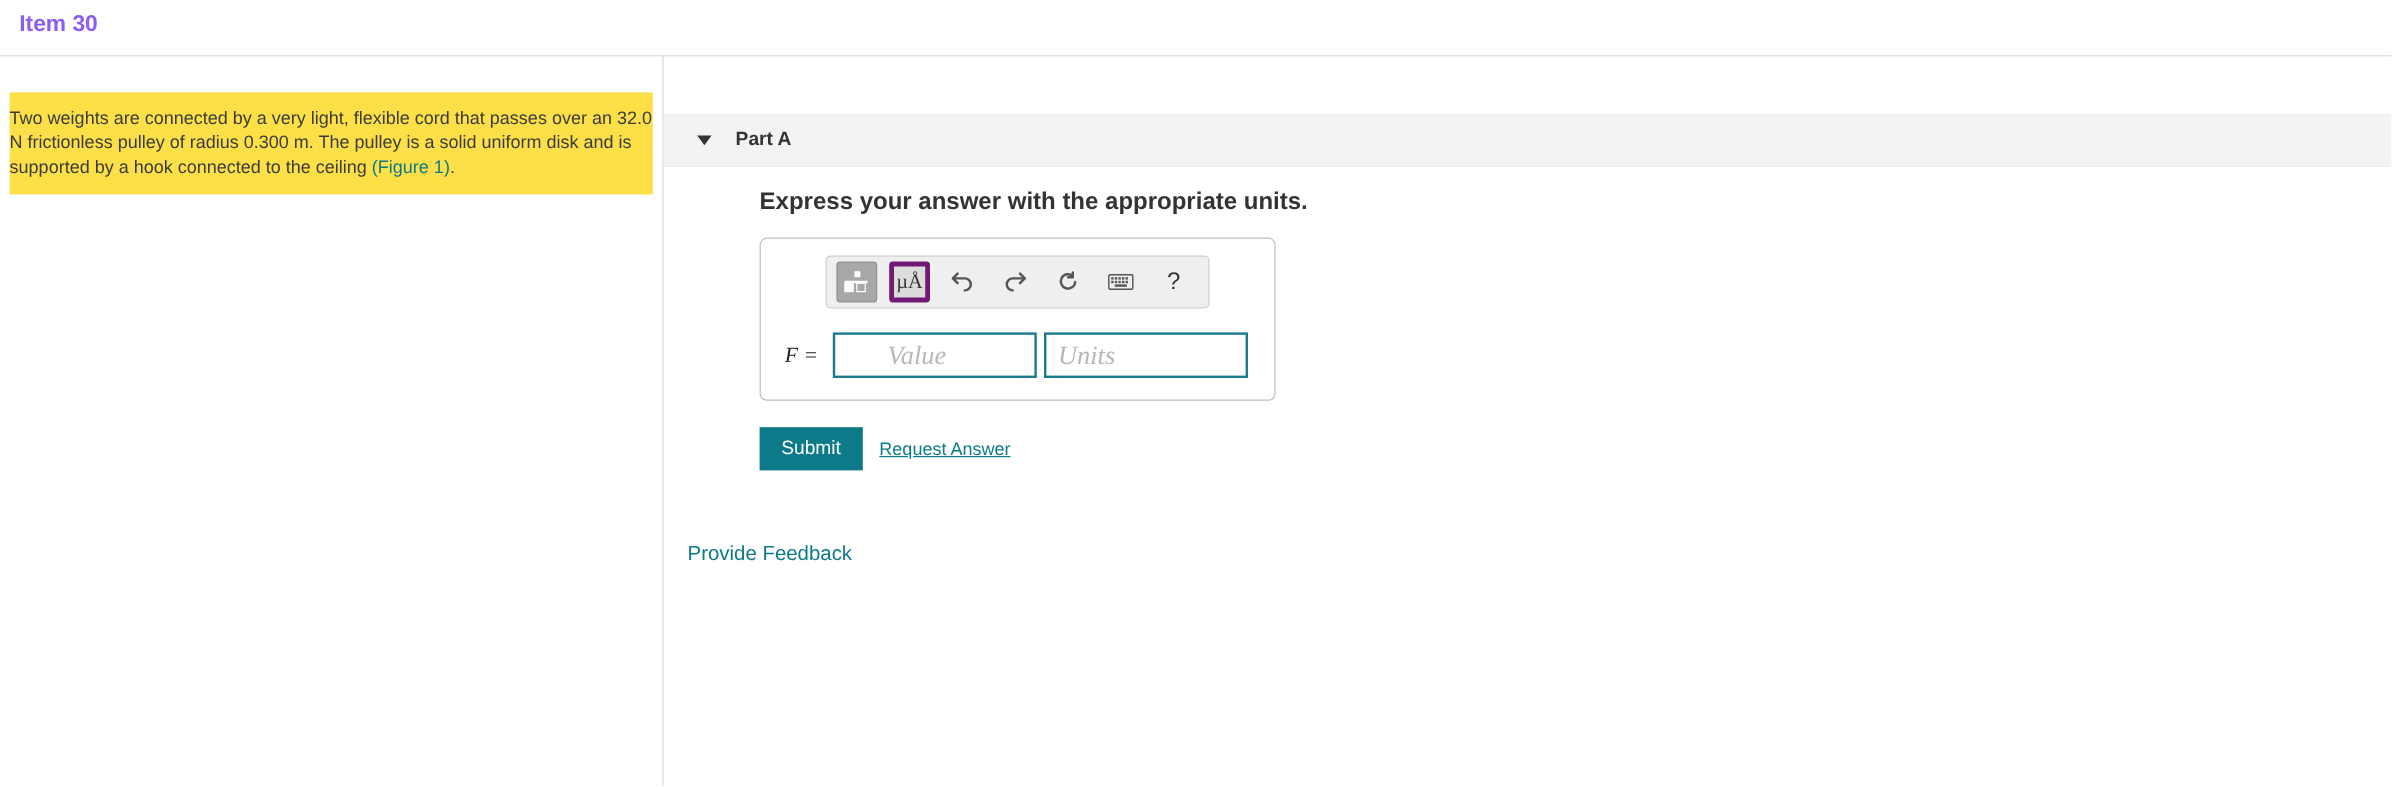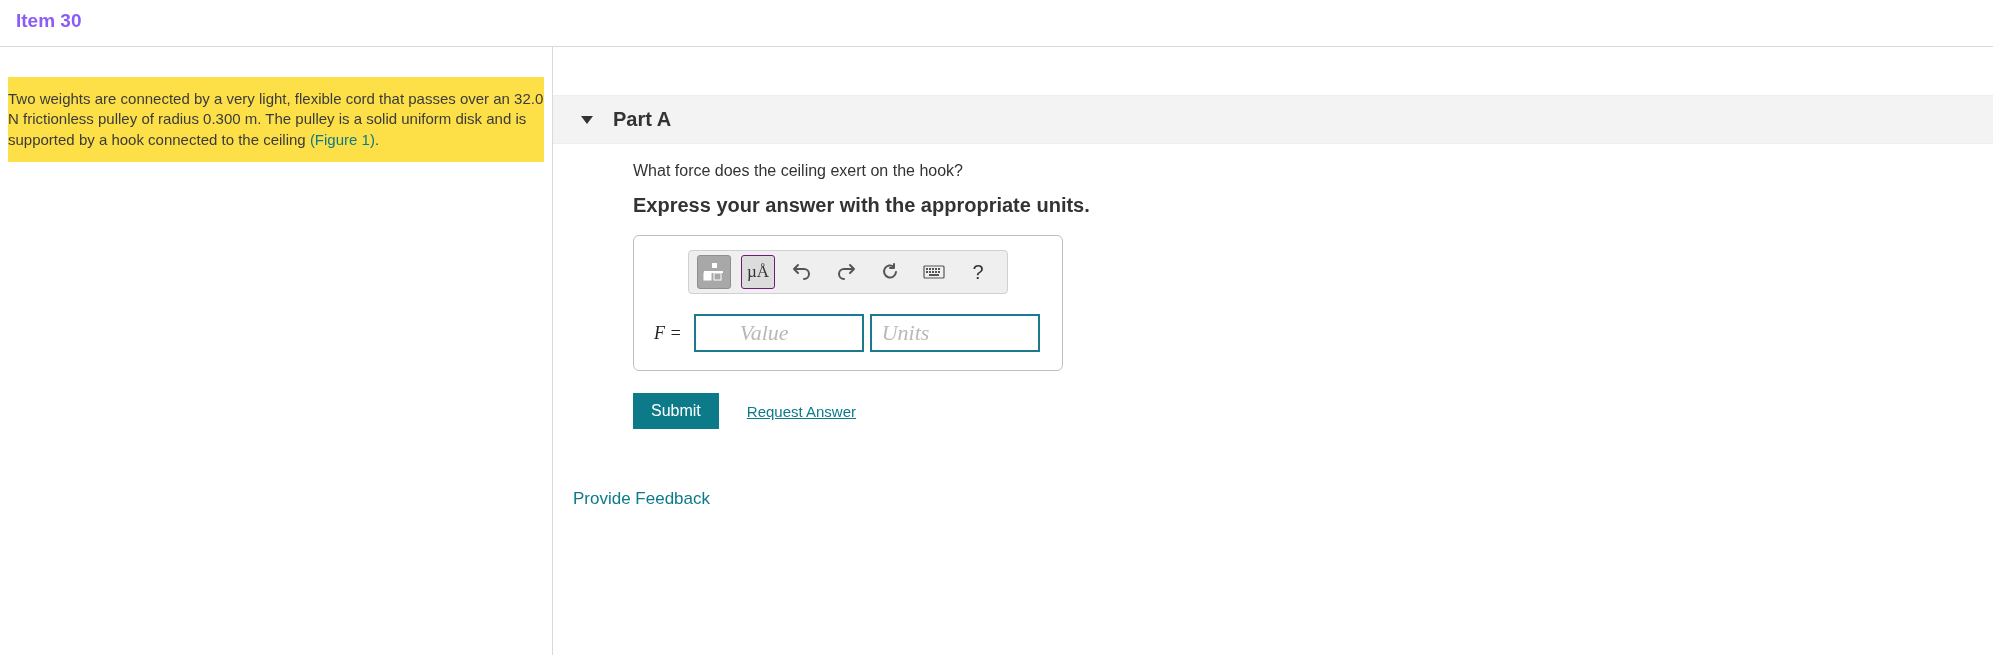--- a/index.html
+++ b/index.html
@@ -52,21 +52,21 @@
     border-bottom: 1px solid #eee;
     margin-bottom: 18px;
   }
   .part-header .caret {
     position: absolute; left: 28px; top: 50%; transform: translateY(-50%);
     width: 0; height: 0;
     border-left: 6px solid transparent;
     border-right: 6px solid transparent;
     border-top: 8px solid #333;
   }
-  .part-title { font-weight: bold; font-size: 20px; color: #333; }
+  .part-title { font-weight: bold; font-size: 16px; color: #333; }
 
   .part-body { padding-left: 80px; }
   .question-text { font-size: 16px; color: #333; margin-bottom: 14px; }
   .instruction-text { font-size: 20px; font-weight: bold; color: #333; margin-bottom: 18px; }
 
   .answer-card {
     border: 1px solid #bfbfbf;
     border-radius: 6px;
     width: 430px;
     padding: 14px 14px 18px 14px;
@@ -93,21 +93,21 @@
     color: #333;
     font-size: 18px;
   }
   .tool-btn.gray {
     background: #a8a8a8;
     color: #fff;
     border: 1px solid #8e8e8e;
   }
   .tool-btn.light {
     background: #dcdcdc;
-    border: 1px solid #701a75;
+    border: 4px solid #701a75;
     color: #333;
   }
   .tool-btn svg { display:block; }
 
   .input-row {
     display: flex; align-items: stretch; gap: 6px;
     padding-left: 6px;
   }
   .var-label {
     font-style: italic;
@@ -124,21 +124,21 @@
     font-style: italic;
     font-size: 22px;
     color: #b8b8b8;
     padding: 0 10px;
     outline: none;
   }
   .val-input { width: 170px; padding-left: 44px; }
   .unit-input { width: 170px; font-style: italic; }
   .val-input::placeholder, .unit-input::placeholder { color: #b8b8b8; font-style: italic; }
 
-  .action-row { margin-top: 22px; display:flex; align-items:center; gap: 28px; padding-left: 0; }
+  .action-row { margin-top: 22px; display:flex; align-items:center; gap: 14px; padding-left: 0; }
   .submit-btn {
     background: #0d7a8a;
     color: #fff;
     border: none;
     padding: 9px 18px;
     font-size: 16px;
     cursor: pointer;
   }
   .req-link {
     color: #0d7a8a;
@@ -174,21 +174,20 @@
   </div>
 
   <div class="right-pane">
 
     <div class="part-header">
       <div class="caret"></div>
       <div class="part-title">Part A</div>
     </div>
 
     <div class="part-body">
-      <div class="question-text">What force does the ceiling exert on the hook?</div>
       <div class="instruction-text">Express your answer with the appropriate units.</div>
 
       <div class="answer-card">
 
         <div class="toolbar">
           <div class="tool-btn gray">
             <svg width="22" height="20" viewBox="0 0 22 20">
               <rect x="1" y="11" width="7" height="7" fill="#fff" stroke="#fff" stroke-width="1"></rect>
               <rect x="11" y="11" width="7" height="7" fill="none" stroke="#fff" stroke-width="1"></rect>
               <rect x="9" y="1" width="5" height="5" fill="#fff"></rect>

